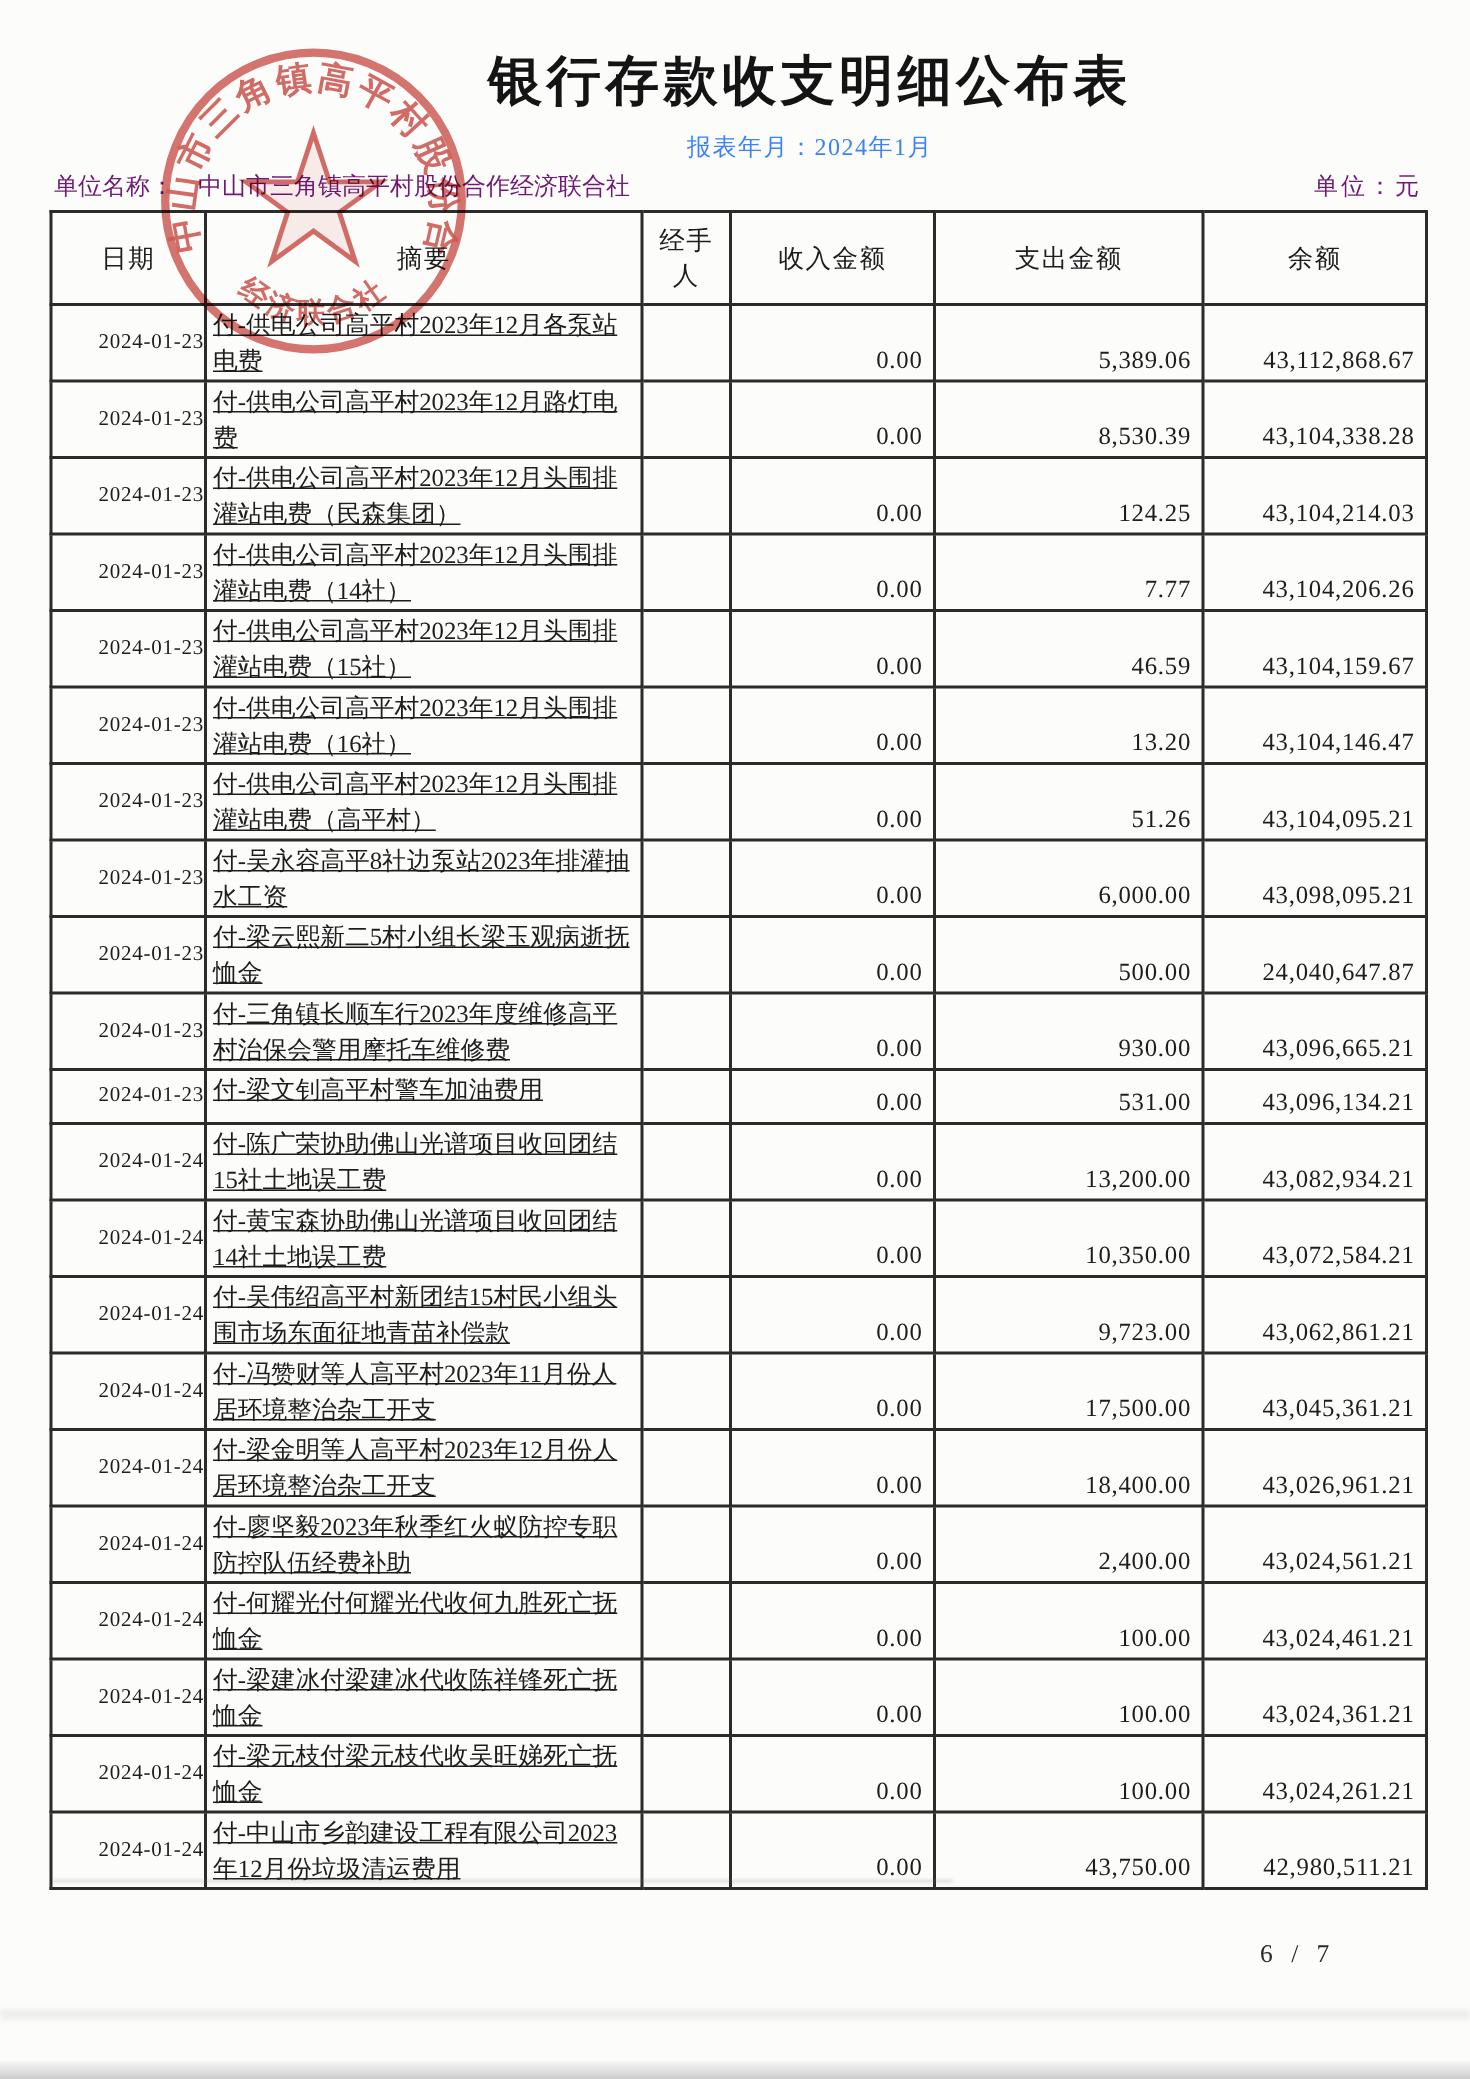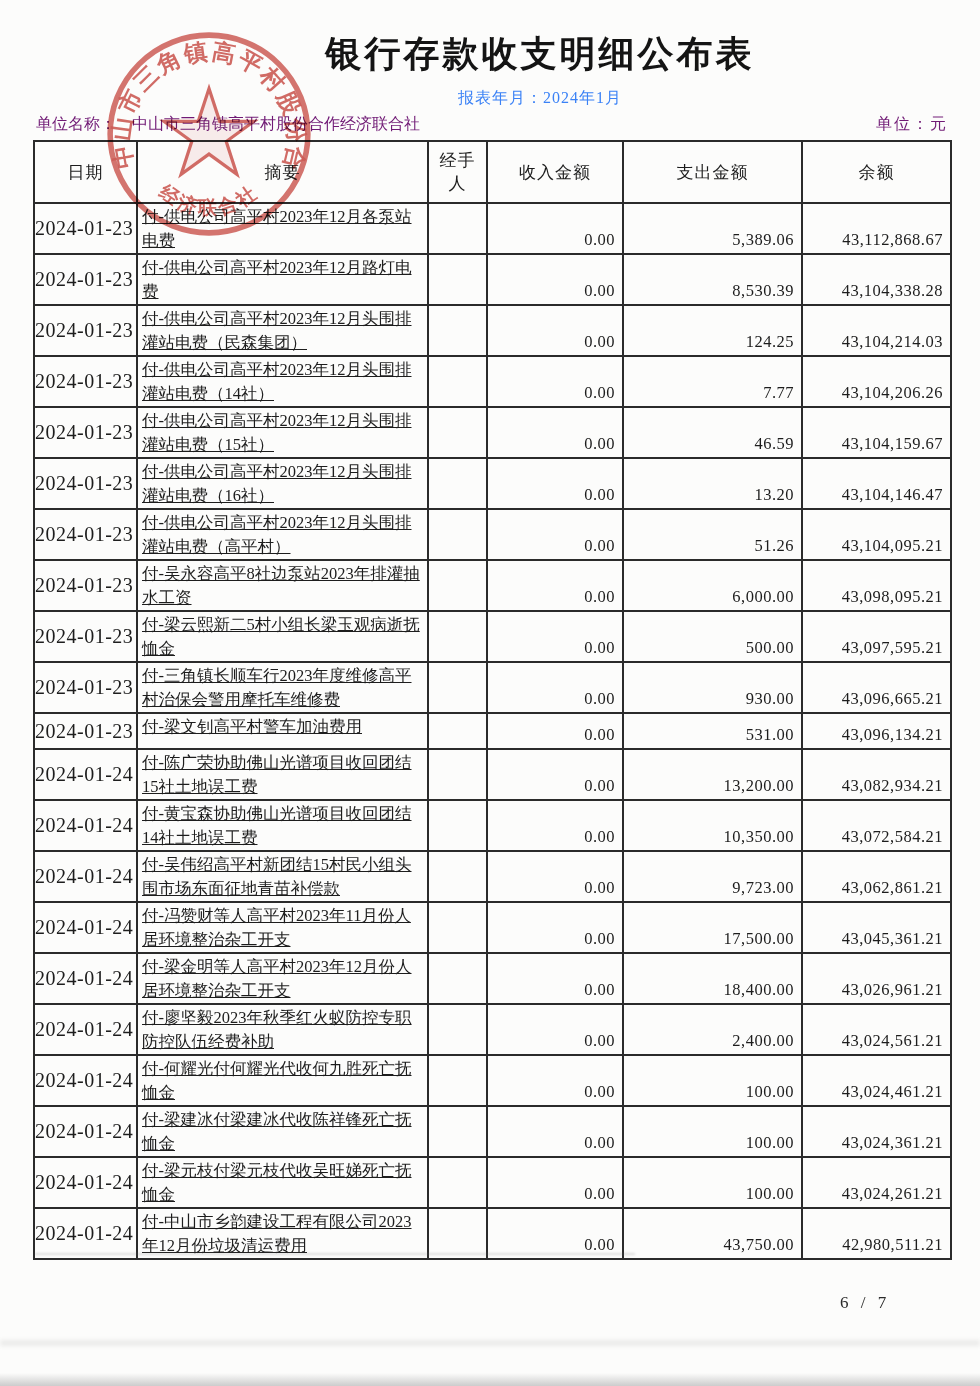--- a/index.html
+++ b/index.html
@@ -38,21 +38,21 @@
     border:2px solid #2b2b2b;
     overflow:hidden;
   }
   table.ledger thead tr{height:35px;}
   table.ledger th{
     font-weight:400;text-align:center;vertical-align:middle;
     font-size:17px;letter-spacing:1px;padding:7px;
   }
   table.ledger tbody tr{height:51px;}
   table.ledger tbody tr.compact{height:36px;}
-  td.c-date{vertical-align:middle;text-align:left;padding:0;font-size:20px;letter-spacing:0.5px;}
+  td.c-date{vertical-align:middle;text-align:right;padding:0;font-size:14px;letter-spacing:0.5px;}
   td.c-sum{vertical-align:top;text-align:left;padding:1px 4px 0 4px;line-height:24px;font-size:16.5px;text-decoration:underline;}
   td.c-hand{padding:0;}
   td.c-num{vertical-align:bottom;text-align:right;padding:0 7px 3px 0;font-size:16.5px;letter-spacing:0.5px;}
   .page-number{
     position:absolute;left:840px;top:1293px;
     font-size:17px;letter-spacing:4px;color:#2a2a2a;
   }
   .stamp{
     position:absolute;left:95px;top:20px;width:228px;height:228px;
     z-index:5;pointer-events:none;opacity:0.88;
@@ -168,21 +168,21 @@
           <td class="c-num">0.00</td>
           <td class="c-num">6,000.00</td>
           <td class="c-num">43,098,095.21</td>
         </tr>
         <tr>
           <td class="c-date">2024-01-23</td>
           <td class="c-sum">付-梁云熙新二5村小组长梁玉观病逝抚恤金</td>
           <td class="c-hand"></td>
           <td class="c-num">0.00</td>
           <td class="c-num">500.00</td>
-          <td class="c-num">43,097,595.21</td>
+          <td class="c-num">24,040,647.87</td>
         </tr>
         <tr>
           <td class="c-date">2024-01-23</td>
           <td class="c-sum">付-三角镇长顺车行2023年度维修高平村治保会警用摩托车维修费</td>
           <td class="c-hand"></td>
           <td class="c-num">0.00</td>
           <td class="c-num">930.00</td>
           <td class="c-num">43,096,665.21</td>
         </tr>
         <tr class="compact">

